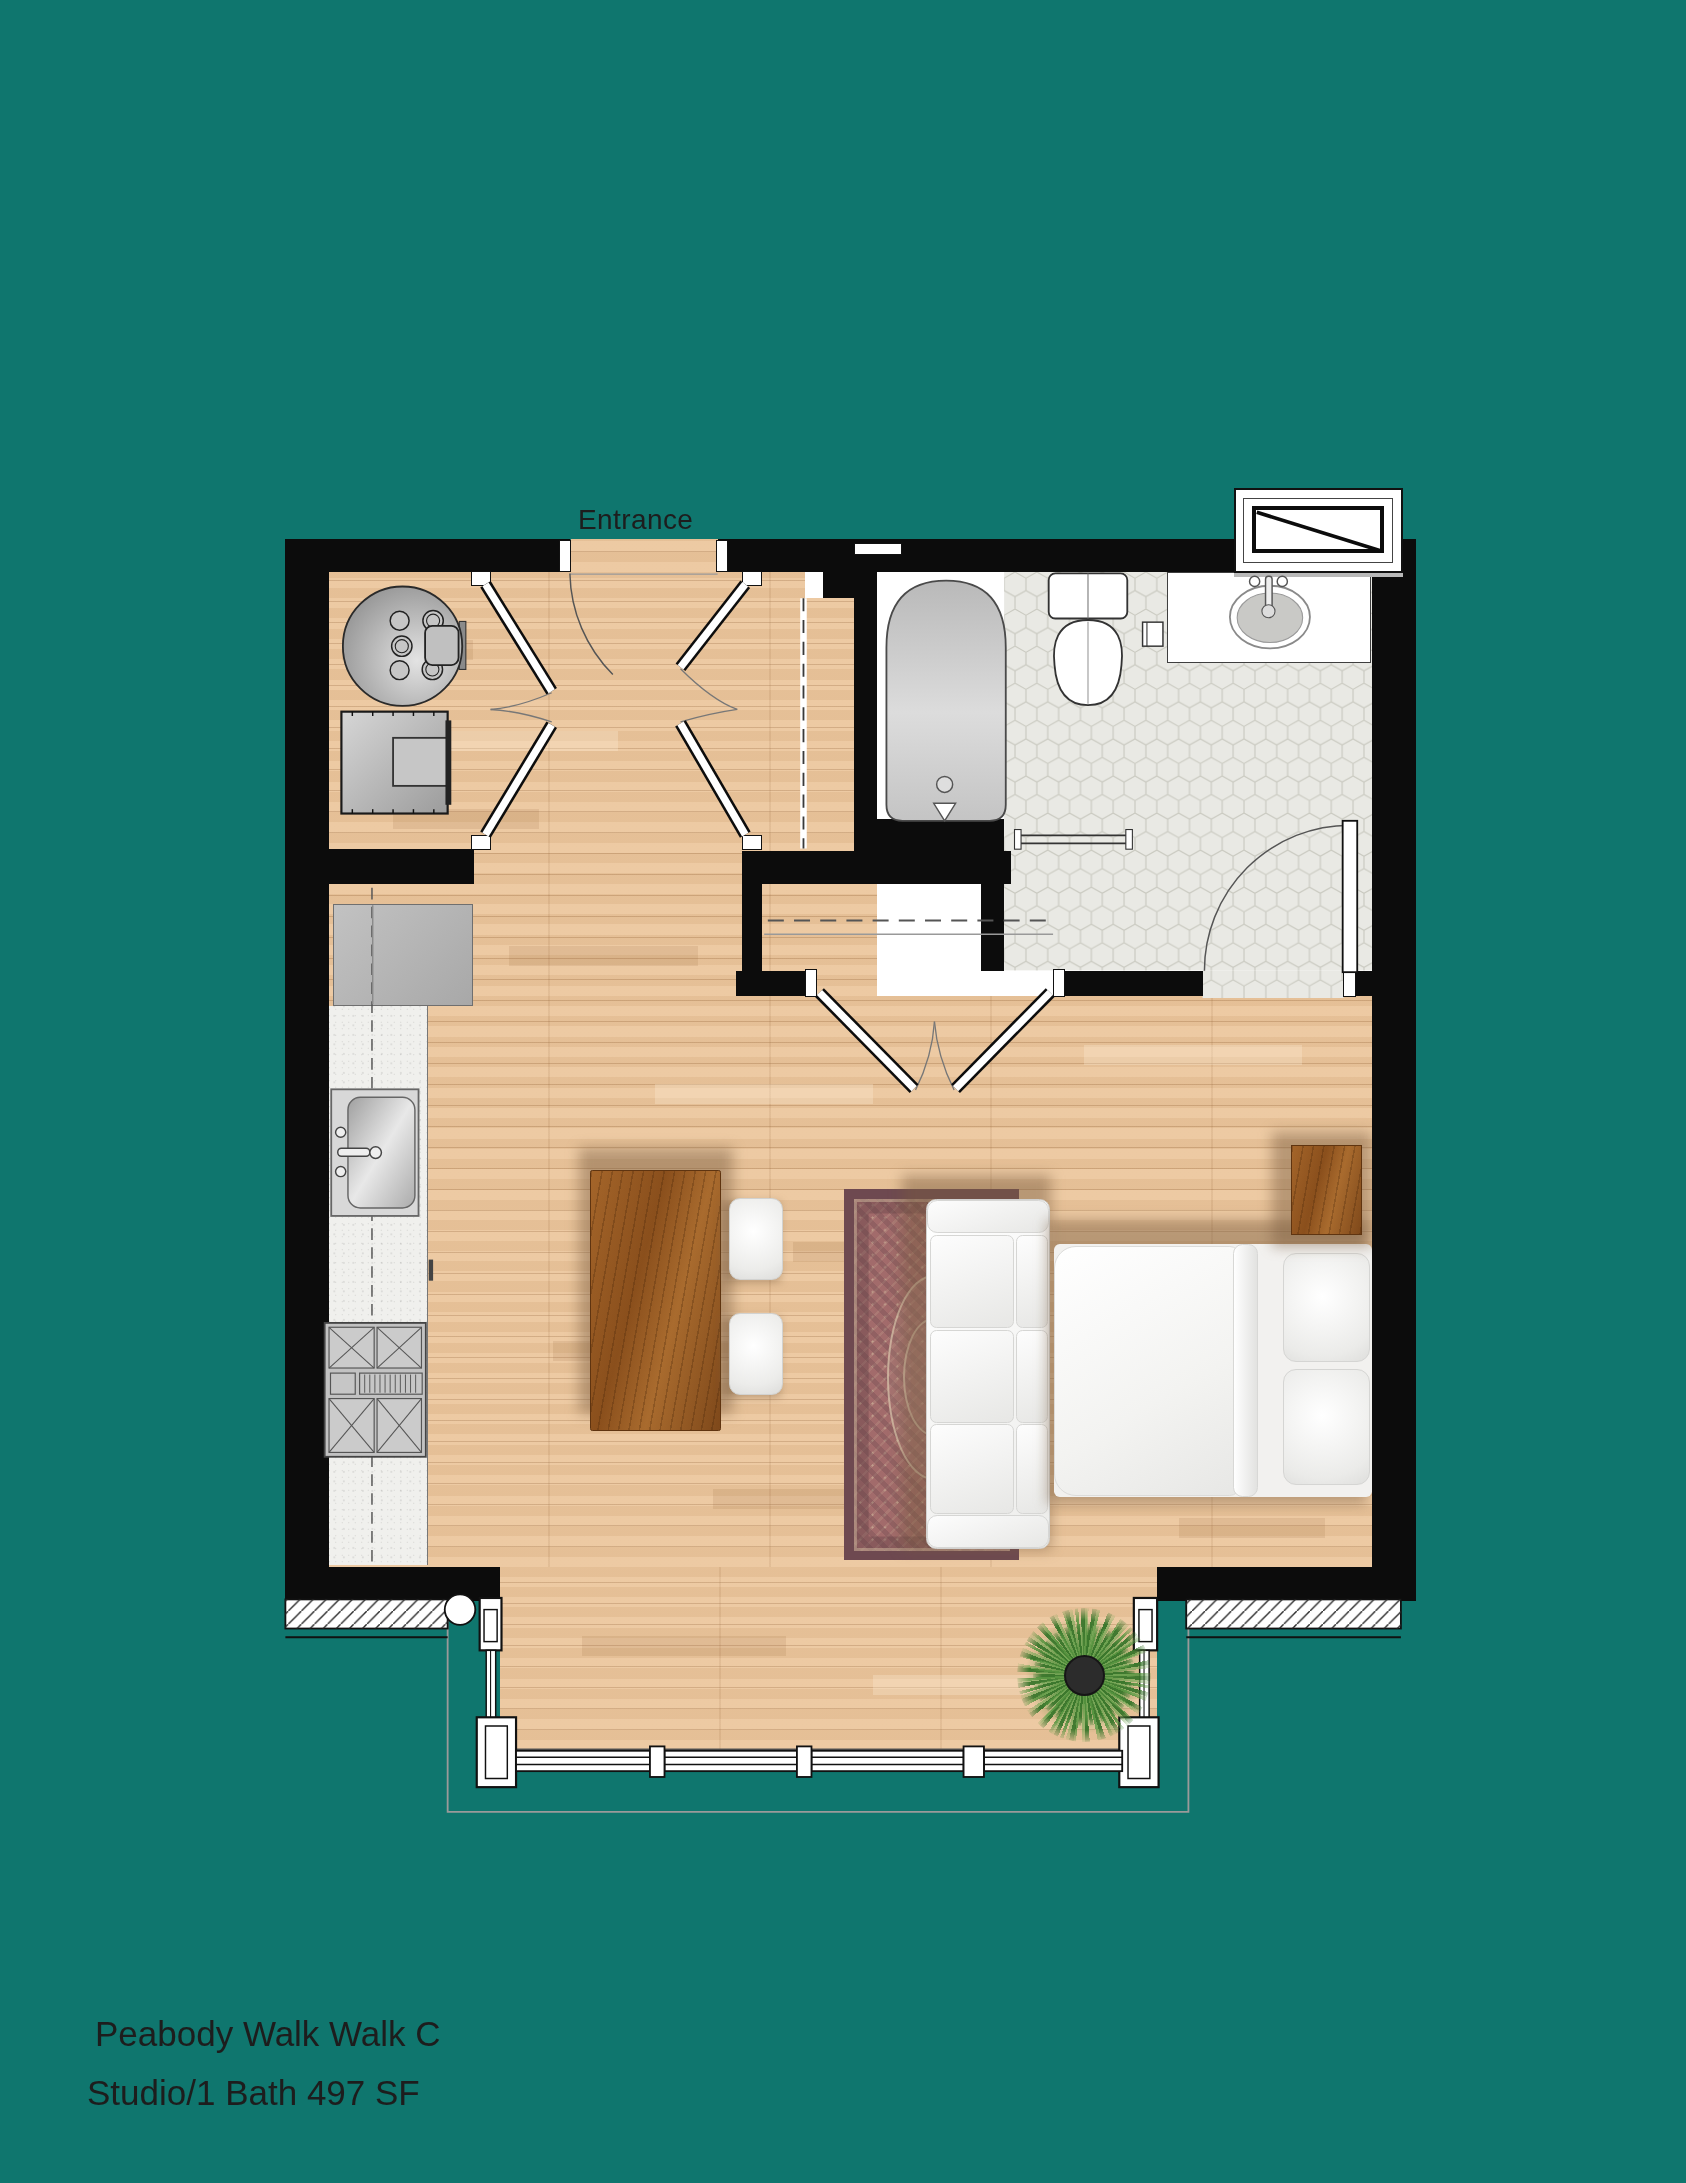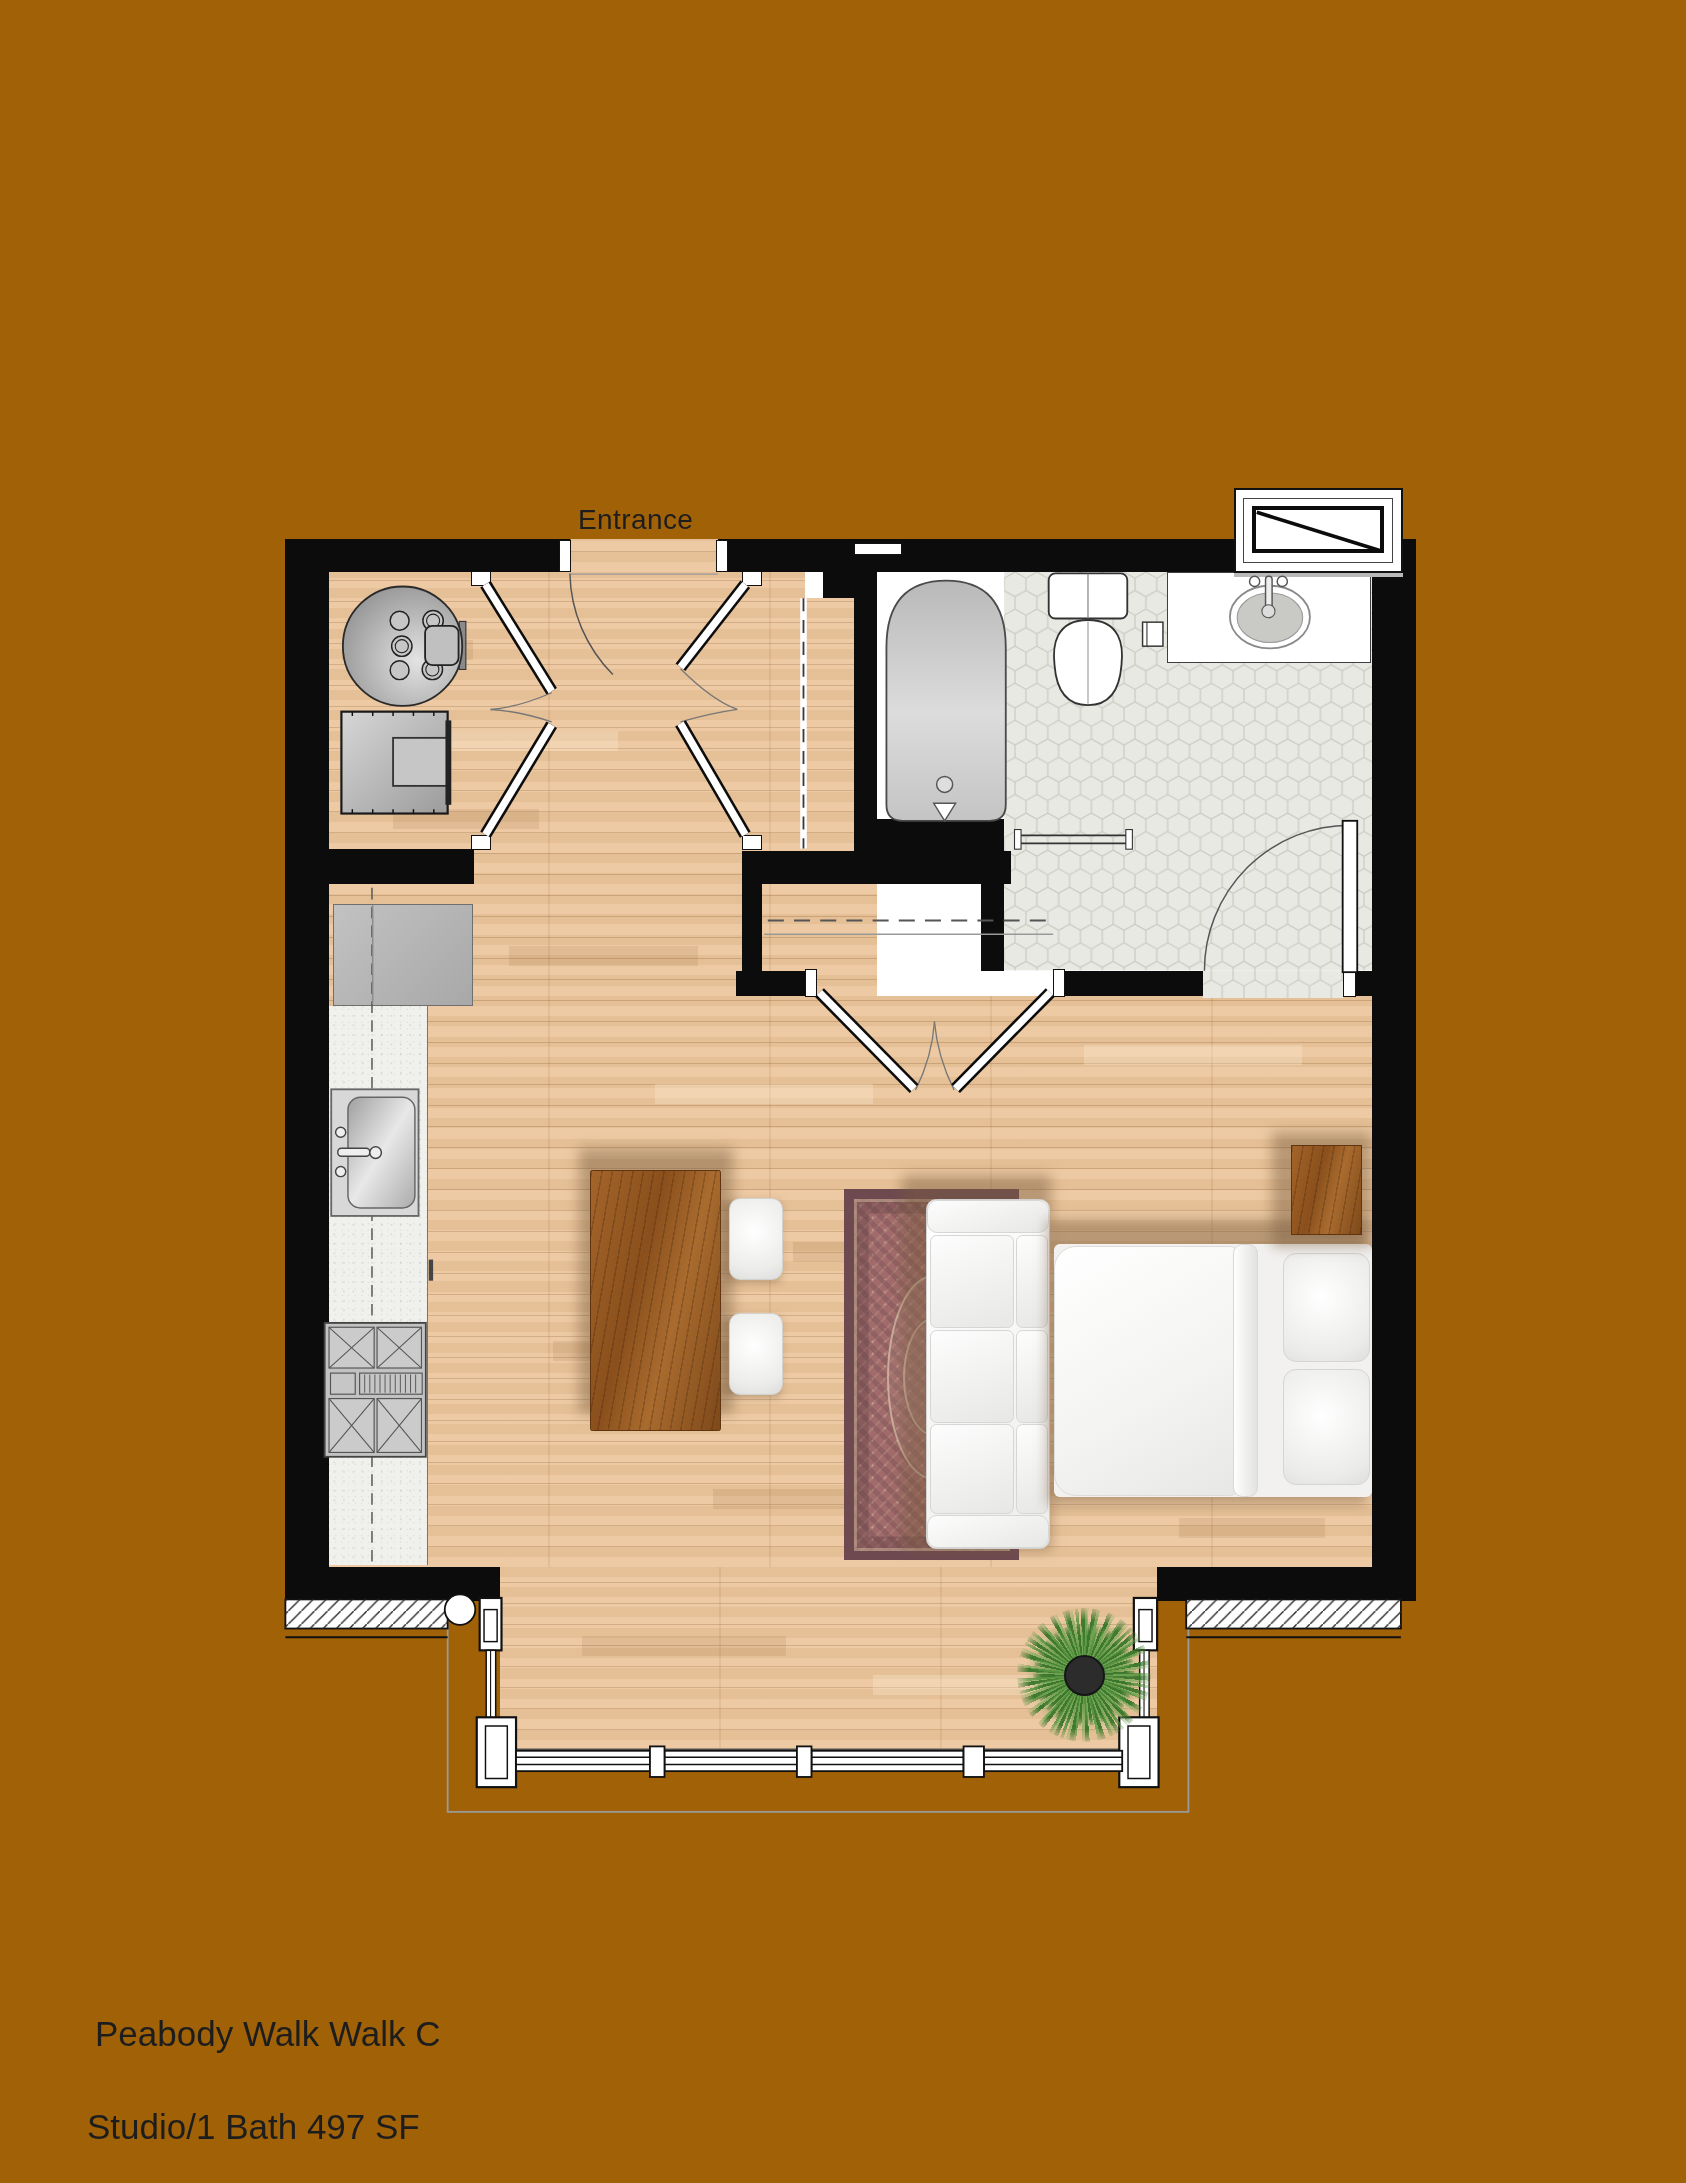--- a/index.html
+++ b/index.html
@@ -1,16 +1,16 @@
 <!DOCTYPE html>
 <html style="font-size:11.6px"><head>
 <meta charset="utf-8">
 <style>
   html,body{margin:0;padding:0;background:#fff;}
-  .page{position:relative;width:1687px;height:2183px;background:#a16207;overflow:hidden;
+  .page{position:relative;width:1687px;height:2183px;background:#0f766e;overflow:hidden;
         font-family:"Liberation Sans","DejaVu Sans",sans-serif;}
   .abs{position:absolute;}
   .wood{background-color:#ecc79e;
     background-image:
       repeating-linear-gradient(0deg, rgba(255,255,255,.05) 0 10.2px, rgba(139,92,49,.07) 10.2px 20.4px),
       repeating-linear-gradient(0deg, transparent 0 19.6px, rgba(146,98,54,.30) 19.6px 21px),
       repeating-linear-gradient(90deg, transparent 0 219px, rgba(146,98,54,.13) 219px 221px);}
   .plank{background:rgba(146,98,54,.14);}
   .plank.lt{background:rgba(255,240,220,.28);}
   .wall{background:#0c0c0c;}
@@ -434,16 +434,16 @@
       <line x1="1630" y1="2250" x2="1925" y2="2250" stroke="#111" stroke-width="2.5"></line>
     </g>
   </svg>
 
   <div class="abs plant-foliage" style="left:1017px;top:1608px;width:134px;height:134px;"></div>
   <div class="abs plant-foliage" style="left:1033px;top:1624px;width:102px;height:102px;transform:rotate(22deg);"></div>
   <div class="abs pot" style="left:1064px;top:1655px;width:41px;height:41px;"></div>
 
   <div class="abs label entrance-label" style="left:578px;top:504px;">Entrance</div>
   <div class="abs label footer-label" style="left:95px;top:2014px;">Peabody Walk Walk C</div>
-  <div class="abs label footer-label" style="left:87px;top:2073px;margin-top:34px;">Studio/1 Bath 497 SF</div>
+  <div class="abs label footer-label" style="left:87px;top:2073px;">Studio/1 Bath 497 SF</div>
 
 </div>
 
 
 </body></html>

